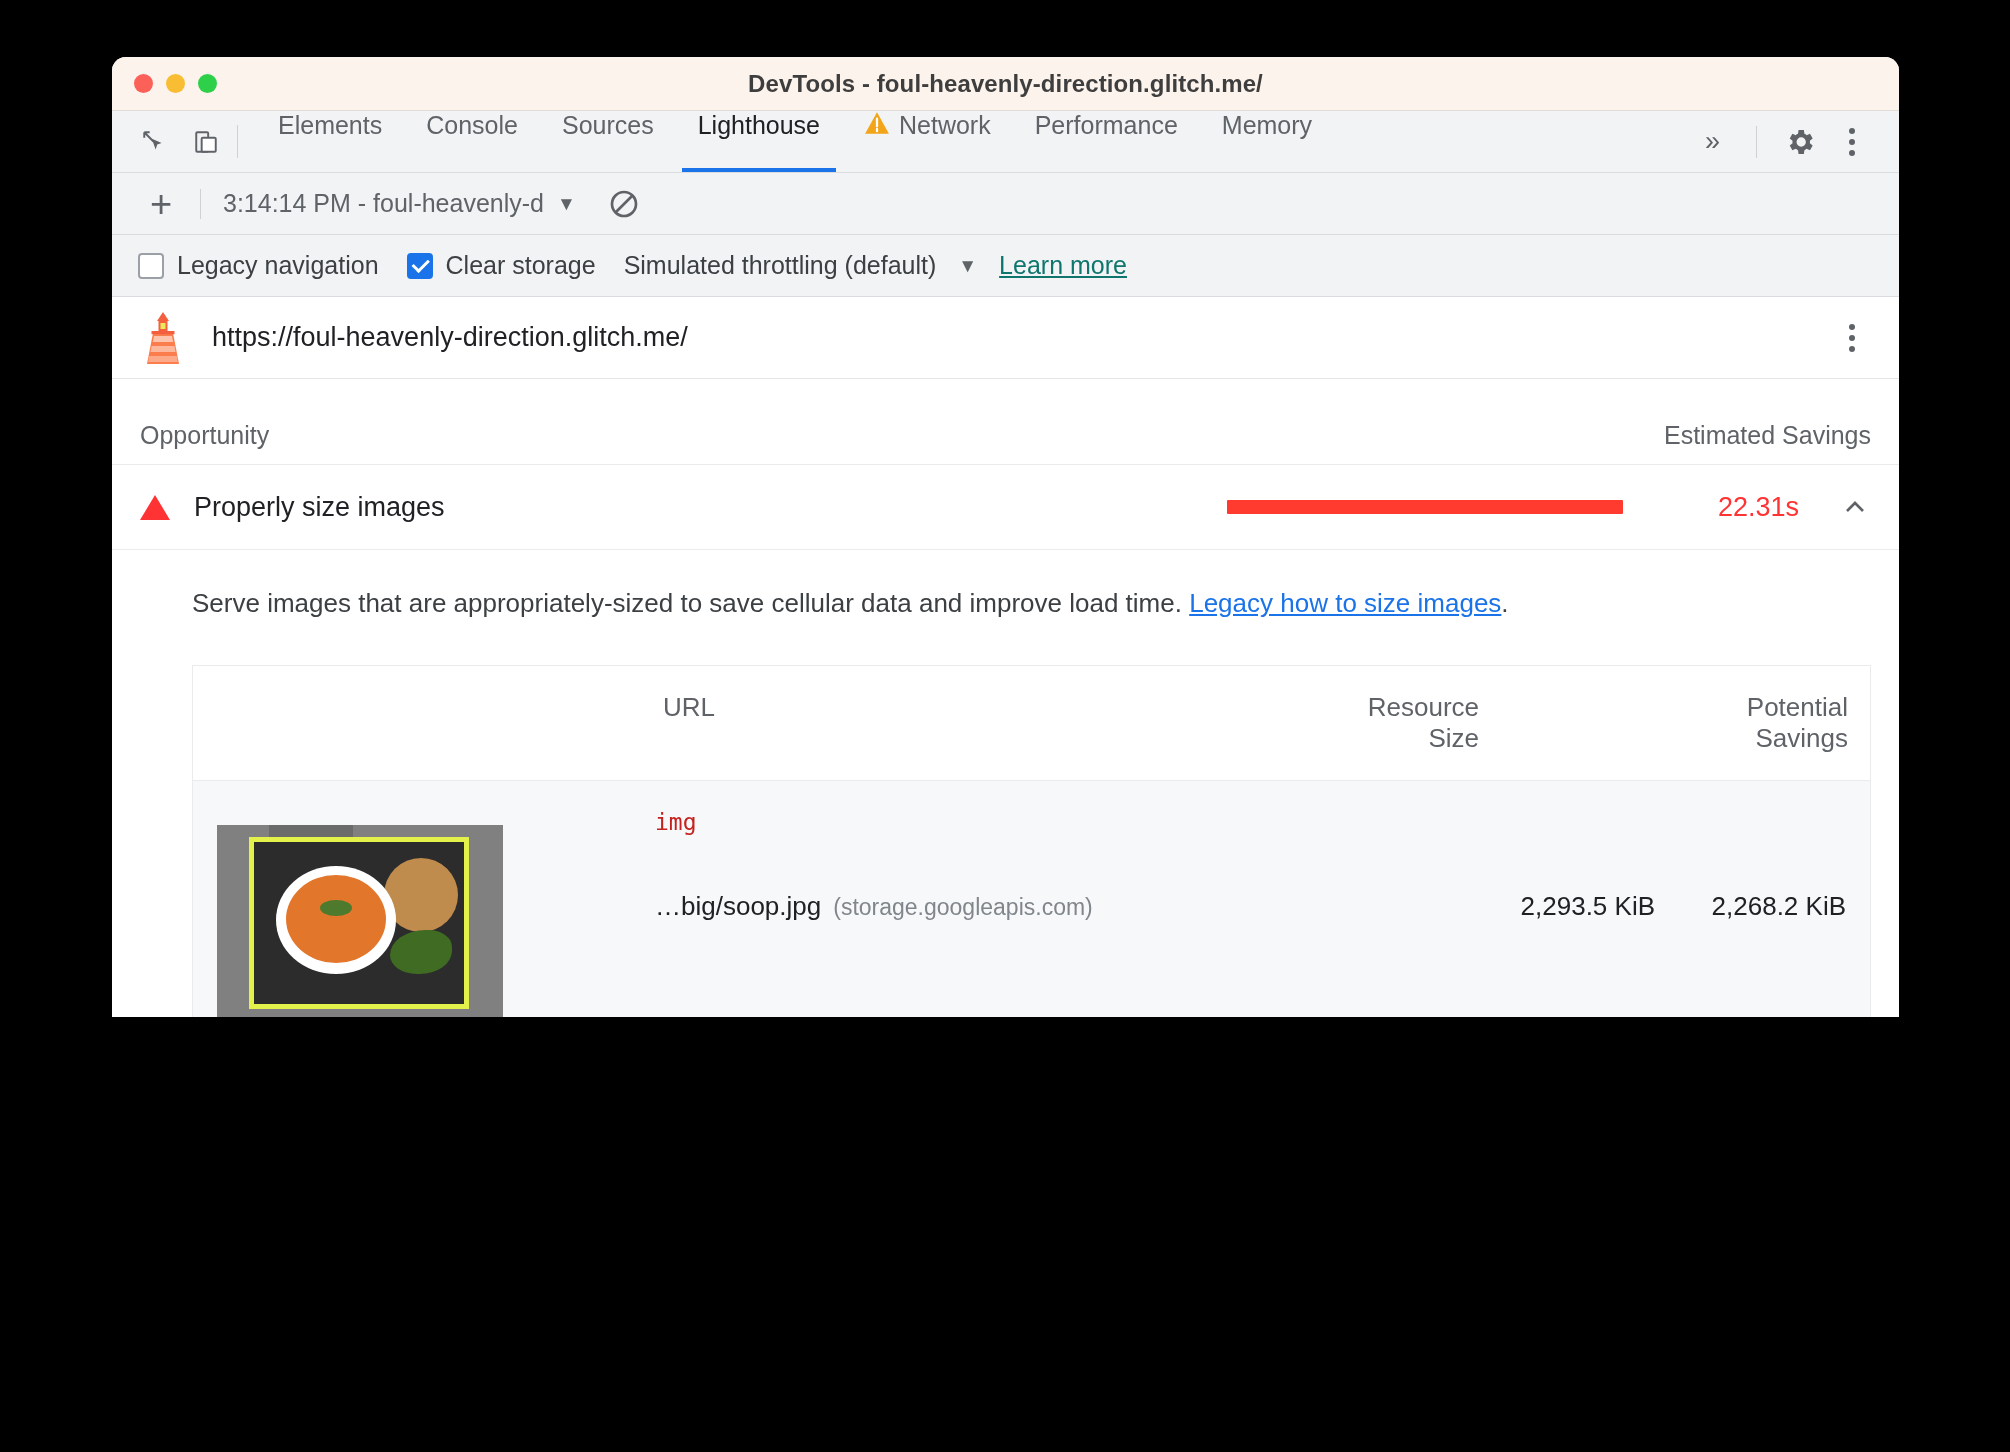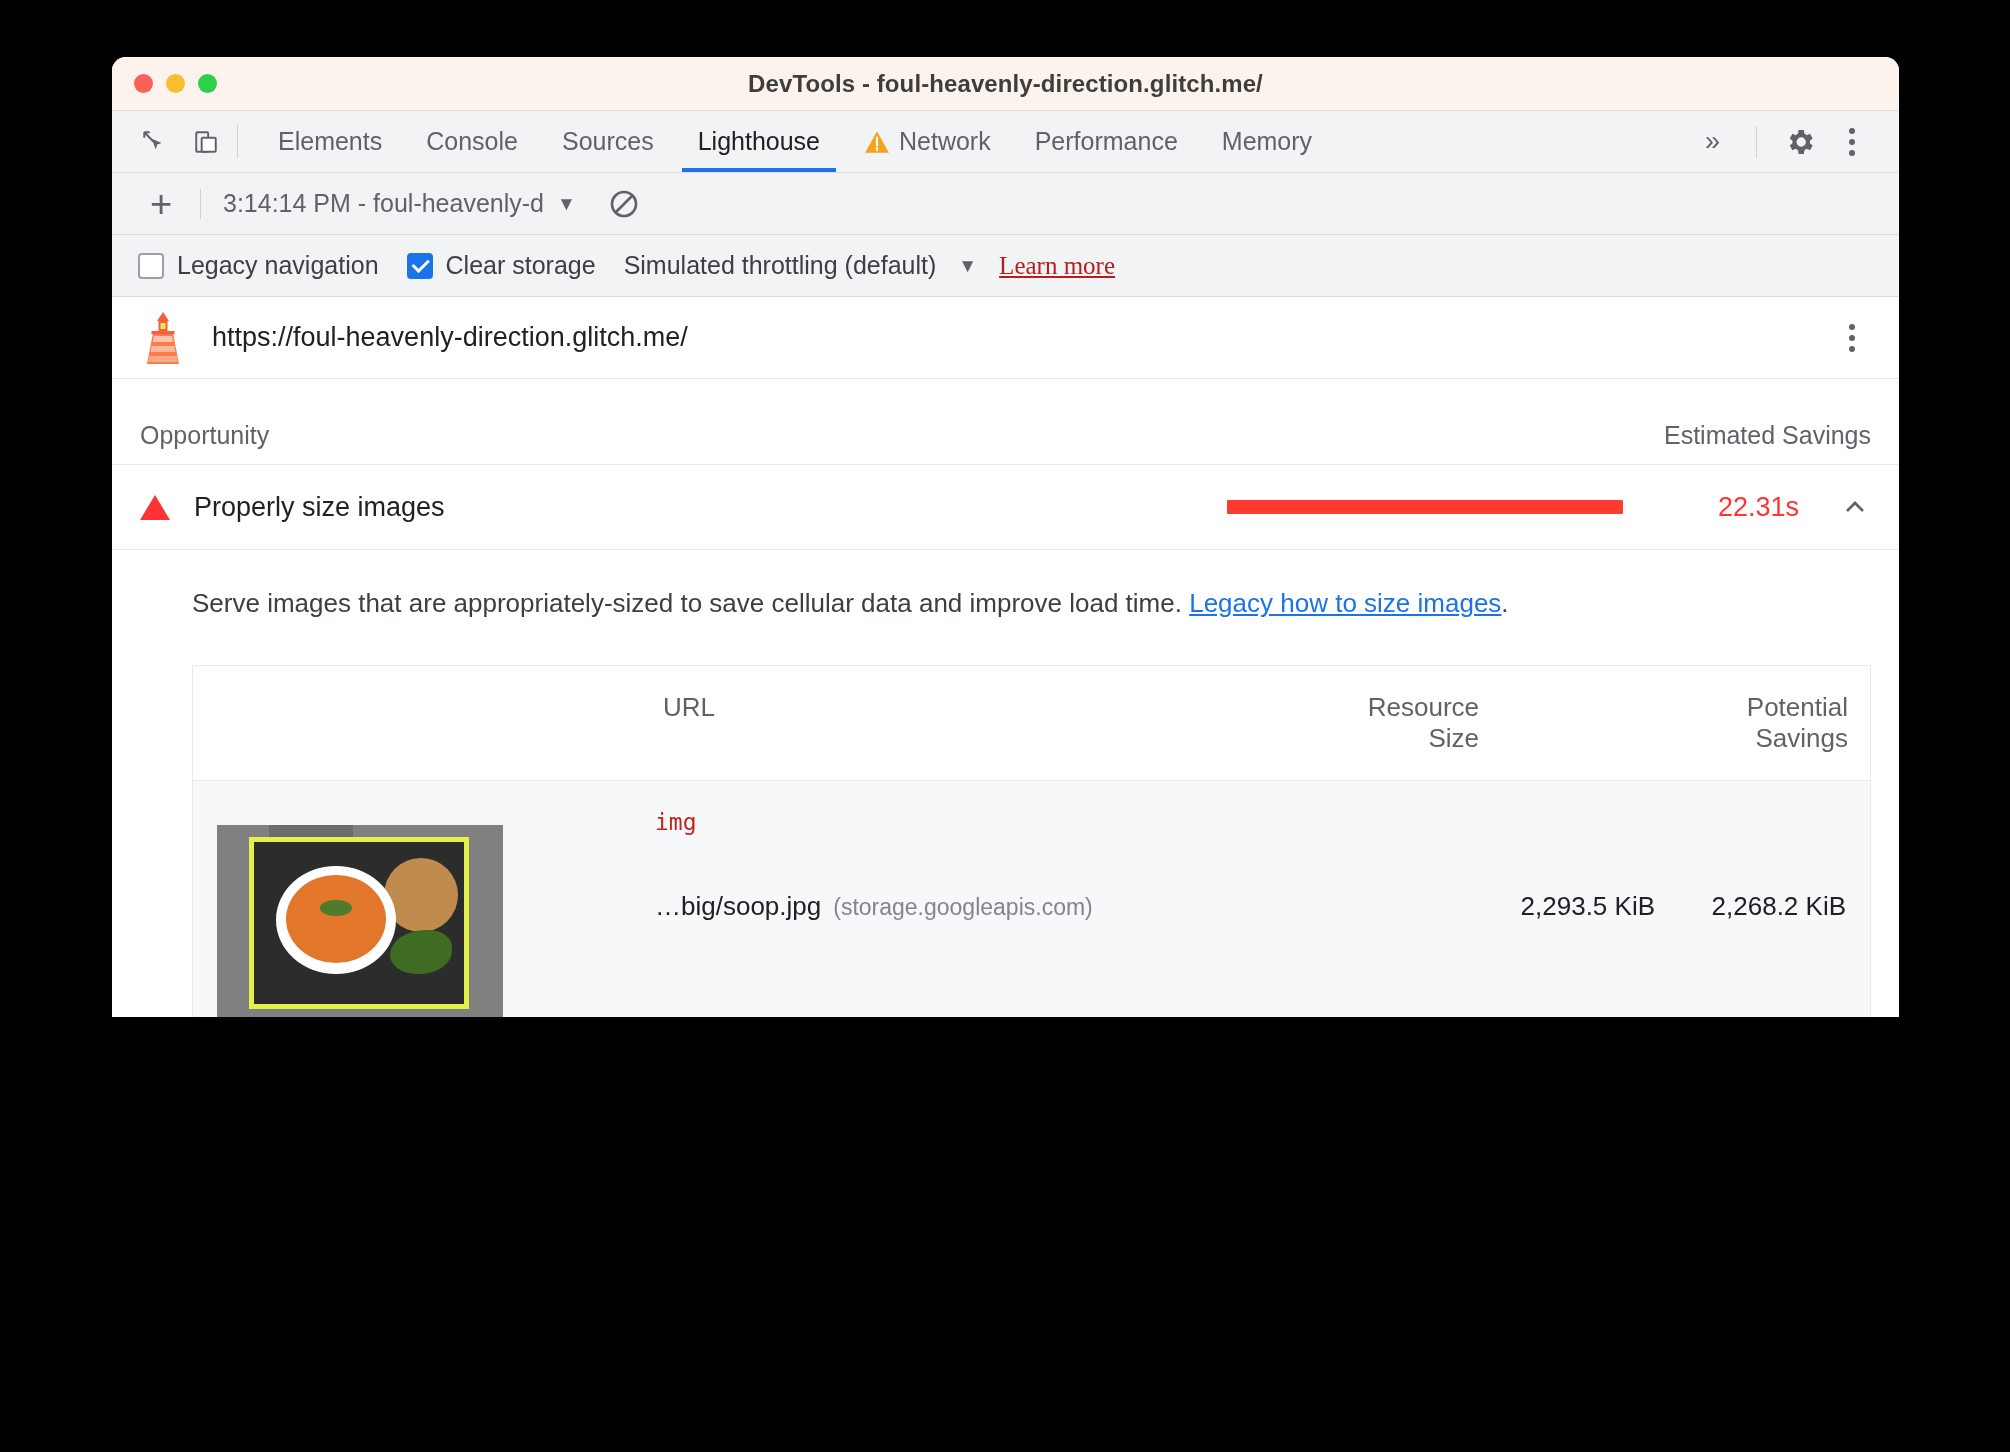--- a/index.html
+++ b/index.html
@@ -51,21 +51,21 @@
   }
   .tb-icons { display: flex; align-items: center; padding-left: 25px; gap: 18px; }
   .tb-icon {
     width: 34px; height: 34px;
     display: flex; align-items: center; justify-content: center;
     color: #5f6368;
   }
   .tb-sep { width: 1px; background: #cfd2d5; margin: 14px 18px 14px 14px; }
   .tabs { display: flex; align-items: stretch; }
   .tab {
-    display: flex; align-items: center; gap: 9px;
+    display: flex; align-items: flex-start; gap: 9px;
     padding: 0 22px;
     font-size: 25px; color: #5f6368;
     position: relative; white-space: nowrap;
   }
   .tab.active { color: #202124; }
   .tab.active::after {
     content: ""; position: absolute; left: 6px; right: 6px; bottom: 0;
     height: 4px; background: #1a73e8;
   }
   .tab .warn { display: inline-flex; }
@@ -119,21 +119,21 @@
     display: flex; align-items: center; justify-content: center;
     flex: 0 0 auto;
   }
   .cb.checked { background: #1a73e8; border-color: #1a73e8; }
   .cb.checked::after {
     content: ""; width: 7px; height: 13px;
     border: solid #fff; border-width: 0 3px 3px 0;
     transform: rotate(45deg) translate(-1px,-2px);
   }
   .throttle-text { margin-right: 22px; }
-  .learn-link { color: #b91c1c; text-decoration: underline; margin-left: 22px; font-family: Liberation Serif, serif; }
+  .learn-link { color: #0f766e; text-decoration: underline; margin-left: 22px; }
 
   
   .url-bar {
     height: 82px;
     background: #fff;
     border-bottom: 1px solid #e6e6e6;
     display: flex; align-items: center;
     padding: 0 26px 0 28px;
   }
   .lh-logo { width: 46px; height: 56px; flex: 0 0 auto; }

